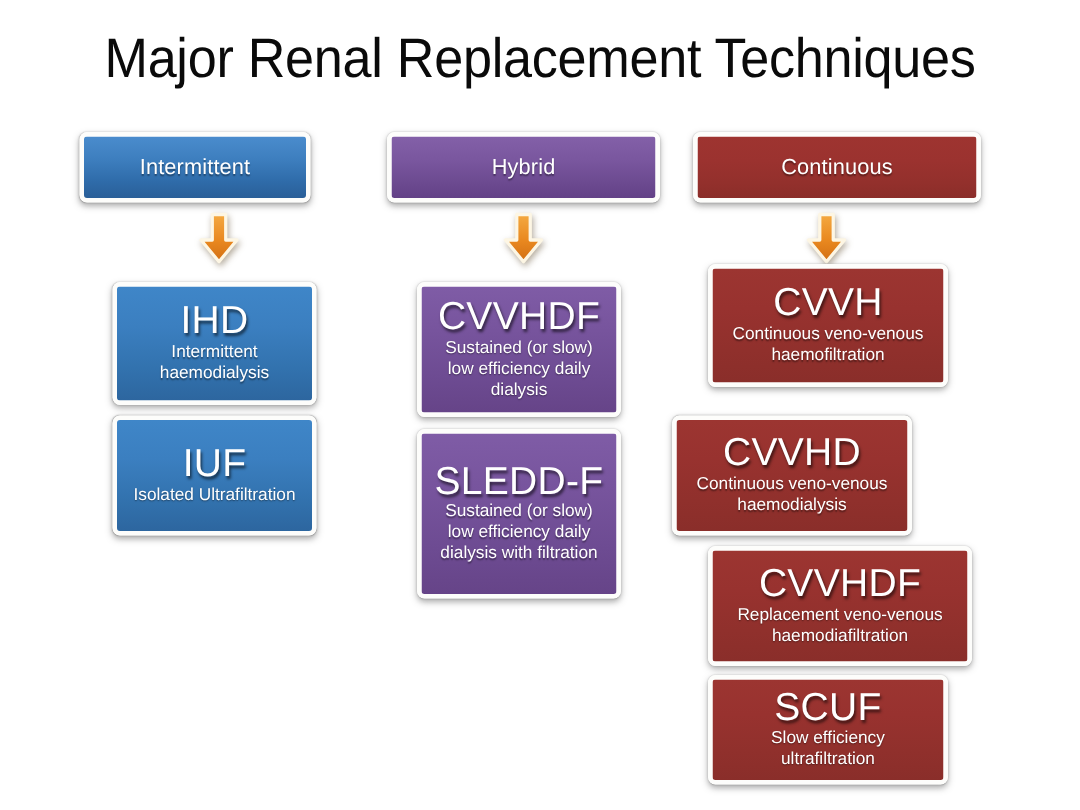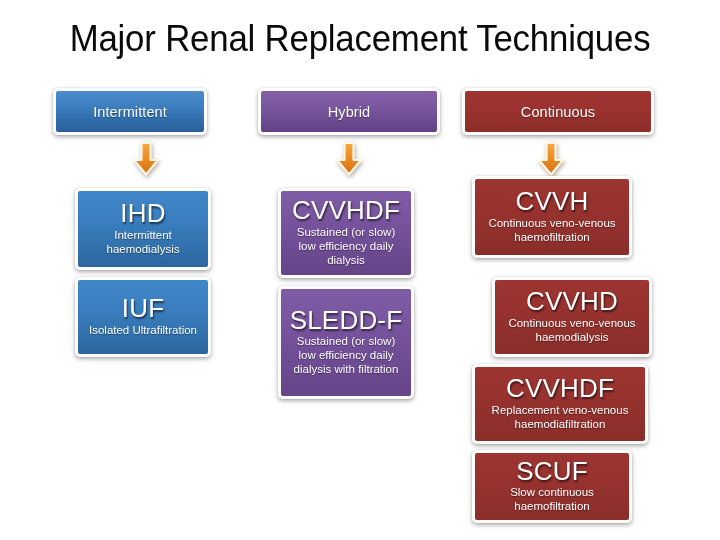--- a/index.html
+++ b/index.html
@@ -188,28 +188,28 @@
       </defs>
       <path d="M10.5 2 L19.5 2 L19.5 19 L27 19 L15 33.5 L3 19 L10.5 19 Z" fill="url(#ag3)" stroke="#fdf6e4" stroke-width="2.2" stroke-linejoin="round"></path>
     </svg>
   </div>
 
   <div class="box leaf red" style="left:472px; top:176px; width:160px; height:82px;">
     <div class="acr">CVVH</div>
     <div class="desc">Continuous veno-venous haemofiltration</div>
   </div>
 
-  <div class="box leaf red" style="left:492px; top:277px; width:160px; height:80px;">
+  <div class="box leaf red" style="left:448px; top:277px; width:160px; height:80px;">
     <div class="acr">CVVHD</div>
     <div class="desc">Continuous veno-venous haemodialysis</div>
   </div>
 
   <div class="box leaf red" style="left:472px; top:364px; width:176px; height:80px;">
     <div class="acr">CVVHDF</div>
     <div class="desc">Replacement veno-venous haemodiafiltration</div>
   </div>
 
   <div class="box leaf red" style="left:472px; top:450px; width:160px; height:73px;">
     <div class="acr">SCUF</div>
-    <div class="desc">Slow continuous haemofiltration</div>
+    <div class="desc">Slow efficiency ultrafiltration</div>
   </div>
 
 </div>
 
 </body></html>

